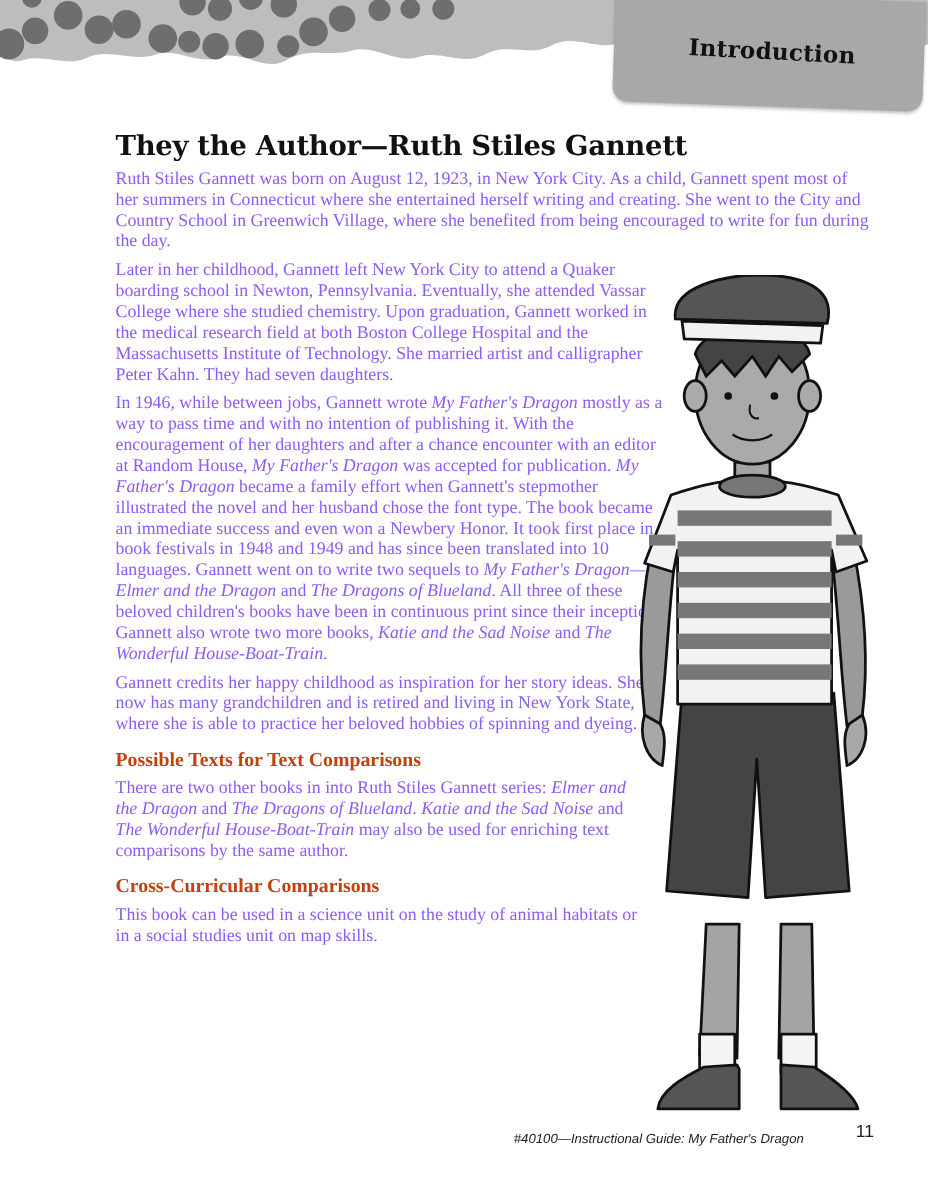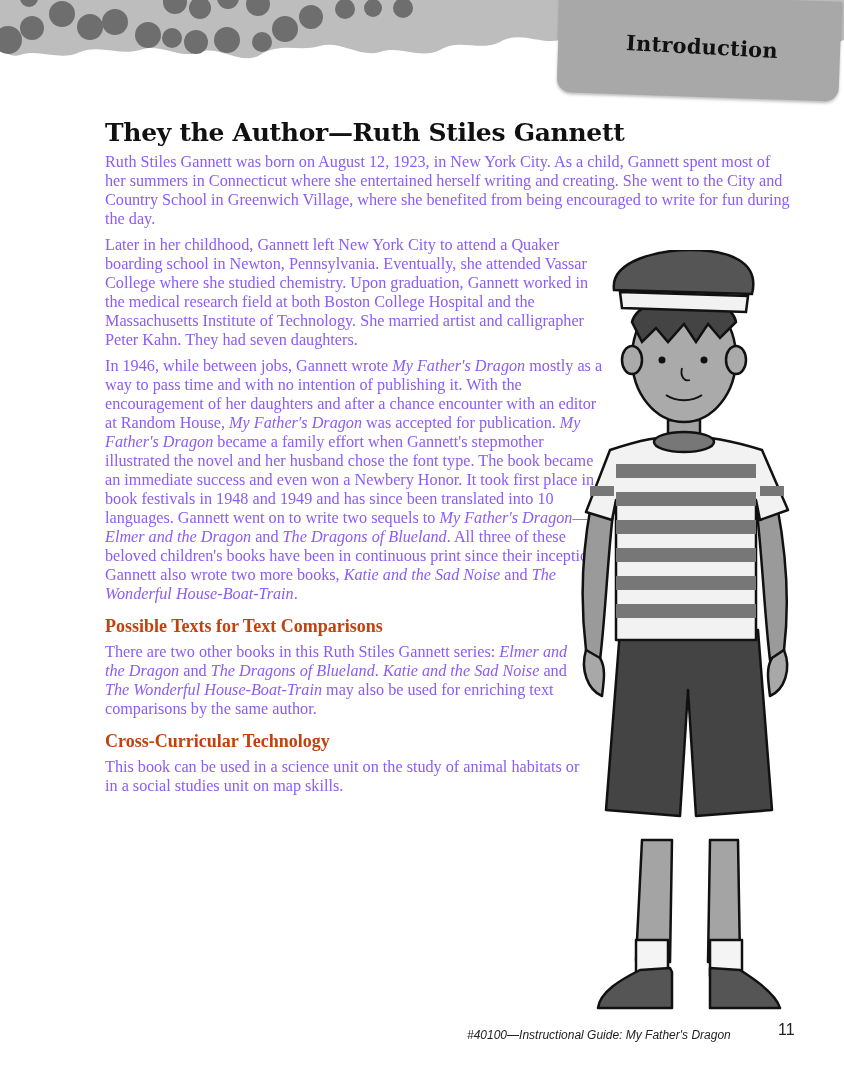--- a/index.html
+++ b/index.html
@@ -54,25 +54,26 @@
 <div class="tab-label">Introduction</div>
 
 <div class="content">
   <h1>They the Author—Ruth Stiles Gannett</h1>
 
   <p>Ruth Stiles Gannett was born on August 12, 1923, in New York City.  As a child, Gannett spent most of her summers in Connecticut where she entertained herself writing and creating.  She went to the City and Country School in Greenwich Village, where she benefited from being encouraged to write for fun during the day.</p>
   <p class="narrow">Later in her childhood, Gannett left New York City to attend a Quaker boarding school in Newton, Pennsylvania.  Eventually, she attended Vassar College where she studied chemistry.  Upon graduation, Gannett worked in the medical research field at both Boston College Hospital and the Massachusetts Institute of Technology.  She married artist and calligrapher Peter Kahn.  They had seven daughters.</p>
 
   <p class="narrow"><span>In 1946, while between jobs, Gannett wrote </span><i>My Father's Dragon</i><span> mostly as a way to pass time and with no intention of publishing it.  With the encouragement of her daughters and after a chance encounter with an editor at Random House, </span><i>My Father's Dragon</i><span> was accepted for publication.  </span><i>My Father's Dragon</i><span> became a family effort when Gannett's stepmother illustrated the novel and her husband chose the font type.  The book became an immediate success and even won a Newbery Honor.  It took first place in book festivals in 1948 and 1949 and has since been translated into 10 languages.  Gannett went on to write two sequels to </span><i>My Father's Dragon—Elmer and the Dragon</i><span> and </span><i>The Dragons of Blueland</i><span>.  All three of these beloved children's books have been in continuous print since their inception.  Gannett also wrote two more books, </span><i>Katie and the Sad Noise</i><span> and </span><i>The Wonderful House-Boat-Train</i><span>.</span></p>
 
+  <p class="narrow">Gannett credits her happy childhood as inspiration for her story ideas.  She now has many grandchildren and is retired and living in New York State, where she is able to practice her beloved hobbies of spinning and dyeing.</p>
 
   <h2>Possible Texts for Text Comparisons</h2>
-  <p class="mid"><span>There are two other books in this Ruth Stiles Gannett series: </span><i>Elmer and the Dragon</i><span> and </span><i>The Dragons of Blueland</i><span>.  </span><i>Katie and the Sad Noise</i><span> and </span><i>The Wonderful House-Boat-Train</i><span> may also be used for enriching text comparisons by the same author.</span></p>
+  <p class="mid"><span>There are two other books in into Ruth Stiles Gannett series: </span><i>Elmer and the Dragon</i><span> and </span><i>The Dragons of Blueland</i><span>.  </span><i>Katie and the Sad Noise</i><span> and </span><i>The Wonderful House-Boat-Train</i><span> may also be used for enriching text comparisons by the same author.</span></p>
 
-  <h2>Cross-Curricular Technology</h2>
+  <h2>Cross-Curricular Comparisons</h2>
   <p class="mid">This book can be used in a science unit on the study of animal habitats or in a social studies unit on map skills.</p>
 </div>
 
 <div class="figure">
   <svg width="220" height="770" viewBox="0 0 220 770">
     <g stroke="#111" stroke-width="2.5" stroke-linejoin="round">
 
       <path d="M62 590 L56 710 L90 712 L92 590 Z" fill="#a4a4a4"></path>
       <path d="M130 590 L128 712 L160 710 L158 590 Z" fill="#a4a4a4"></path>
 

